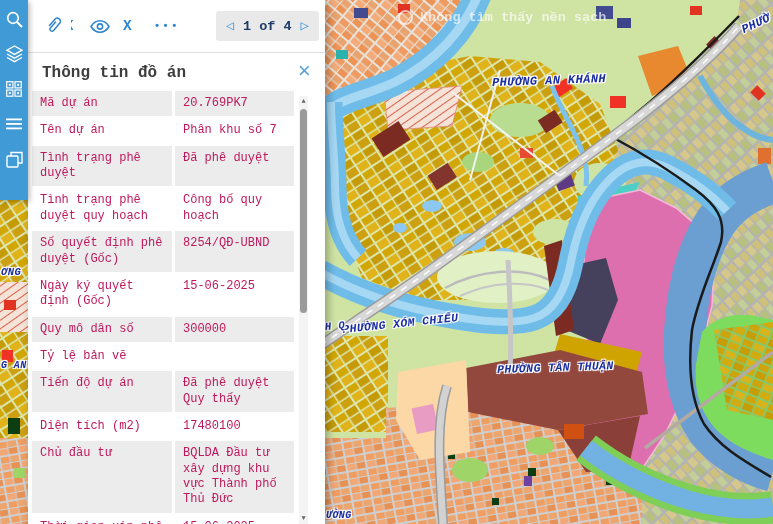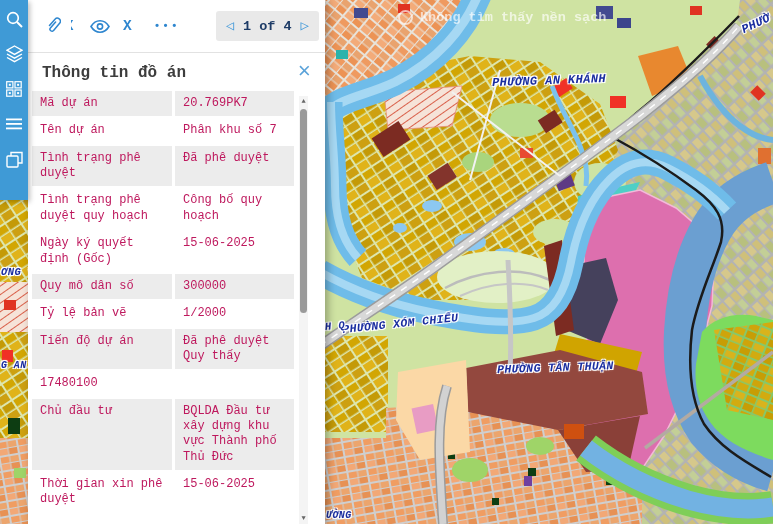--- a/index.html
+++ b/index.html
@@ -295,37 +295,41 @@
         <div class="cell val">Phân khu số 7</div>
       </div>
       <div class="row gray">
         <div class="cell lab">Tình trạng phê duyệt</div>
         <div class="cell val">Đã phê duyệt</div>
       </div>
       <div class="row">
         <div class="cell lab">Tình trạng phê duyệt quy hoạch</div>
         <div class="cell val">Công bố quy hoạch</div>
       </div>
+      <div class="row gray">
+        <div class="cell lab">Số quyết định phê duyệt (Gốc)</div>
+        <div class="cell val">8254/QĐ-UBND</div>
+      </div>
       <div class="row">
         <div class="cell lab">Ngày ký quyết định (Gốc)</div>
         <div class="cell val">15-06-2025</div>
       </div>
       <div class="row gray">
         <div class="cell lab">Quy mô dân số</div>
         <div class="cell val">300000</div>
       </div>
       <div class="row">
         <div class="cell lab">Tỷ lệ bản vẽ</div>
-        <div class="cell val">1/2000</div>
       </div>
       <div class="row gray">
         <div class="cell lab">Tiến độ dự án</div>
         <div class="cell val">Đã phê duyệt Quy thấy</div>
       </div>
       <div class="row">
+        <div class="cell lab">Diện tích (m2)</div>
         <div class="cell val">17480100</div>
       </div>
       <div class="row gray">
         <div class="cell lab">Chủ đầu tư</div>
         <div class="cell val">BQLDA Đầu tư xây dựng khu vực Thành phố Thủ Đức</div>
       </div>
       <div class="row">
         <div class="cell lab">Thời gian xin phê duyệt</div>
         <div class="cell val">15-06-2025</div>
       </div>

